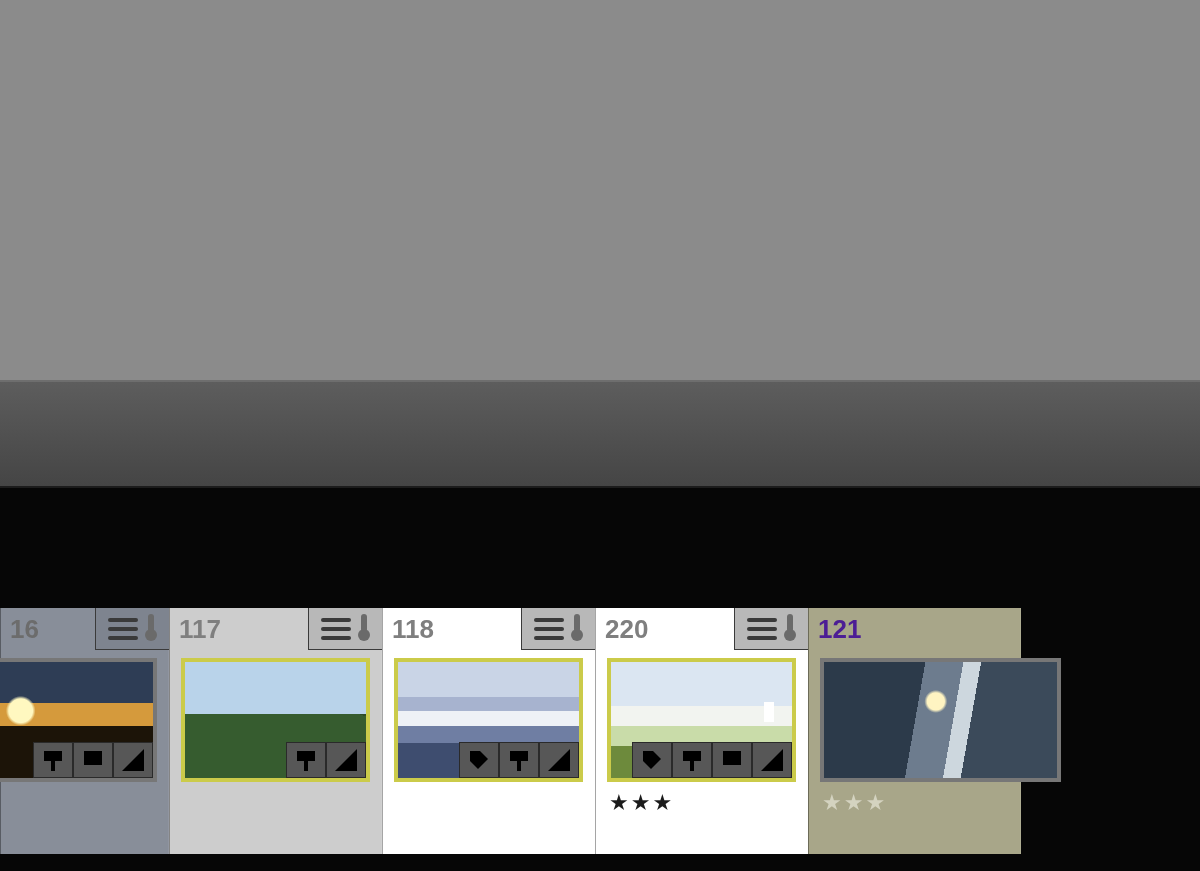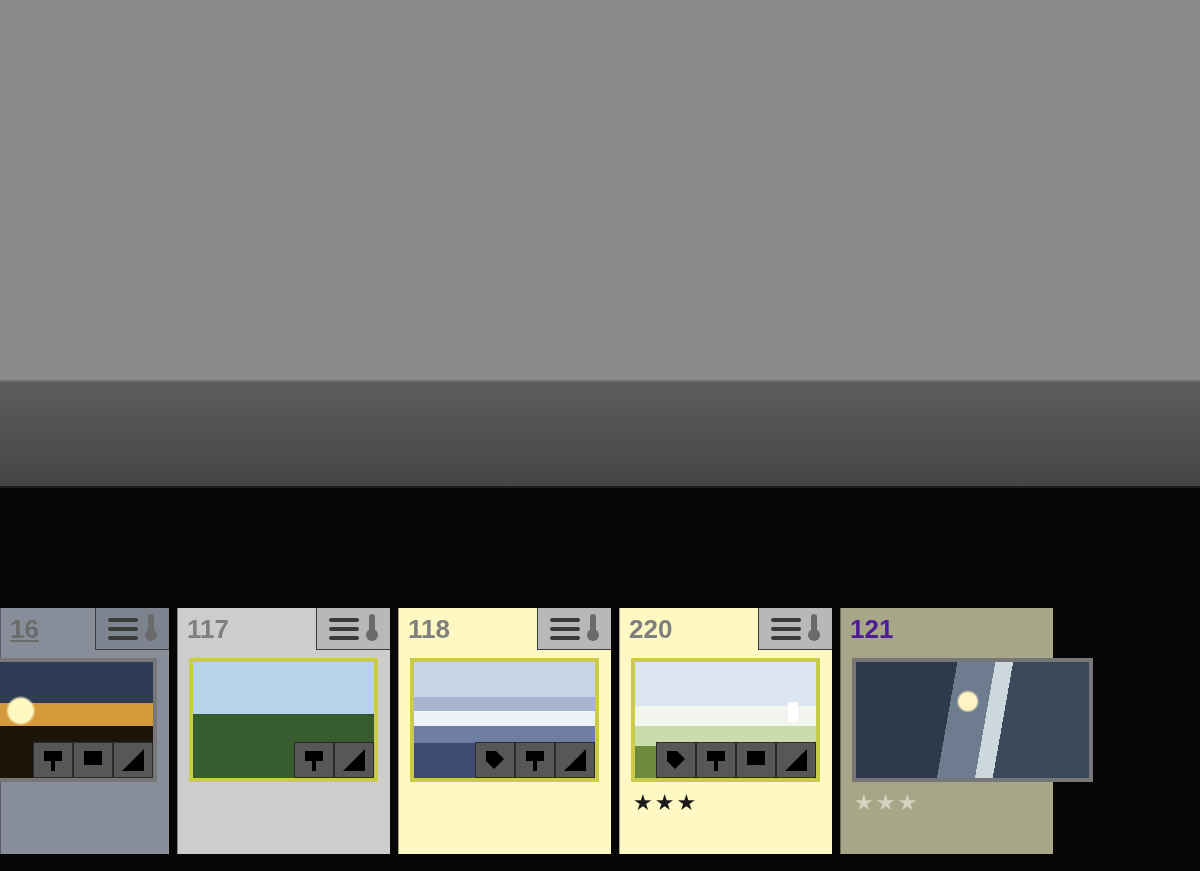--- a/index.html
+++ b/index.html
@@ -15,31 +15,31 @@
 
   
   .filmstrip-zone{position:absolute;left:0;top:488px;width:1200px;height:383px;background:#060606;}
 
   
   .strip{position:absolute;left:0;top:608px;width:1200px;height:246px;display:flex;align-items:flex-start;}
 
   .cell{position:relative;height:246px;flex:0 0 auto;}
   .cell-inner{position:absolute;inset:0;border-left:1px solid rgba(0,0,0,.35);border-right:1px solid rgba(255,255,255,.08);}
   .cell-0{width:169px;}
-  .cell-n{width:213px;margin-left:8px;}
+  .cell-n{width:213px;}
 
   
   .bg-light{background:#cdcdcd;}
-  .bg-med  {background:#fef9c3;text-decoration:underline;}
+  .bg-med  {background:#ffffff;text-decoration:underline;}
   .bg-darker{background:#888e99;} 
   .bg-olive {background:#a8a689;} 
 
   
   .idx{position:absolute;top:6px;left:10px;font-weight:bold;font-size:26px;color:#7f7f7f;}
-  .idx.dark{color:#6c6c6c;text-decoration:underline;}
+  .idx.dark{color:#6c6c6c;}
   .idx.olive{color:#4c1d95;}
 
   
   .topflag{position:absolute;top:0;right:0;width:74px;height:42px;background:#b8b8b8;
     border:1px solid #3a3a3a;border-top:none;border-right:none;display:flex;align-items:center;justify-content:center;gap:6px;}
   .topflag.bluish{background:#7e848f;}
   .topflag .stack-lines{width:30px;height:22px;display:flex;flex-direction:column;justify-content:space-between;}
   .topflag .stack-lines span{display:block;height:4px;background:#3a3a3a;border-radius:2px;}
   .topflag .therm{width:14px;height:30px;position:relative;}
   .topflag .therm::before{content:"";position:absolute;left:4px;top:0;width:6px;height:18px;background:#6a6a6a;border-radius:3px;}

